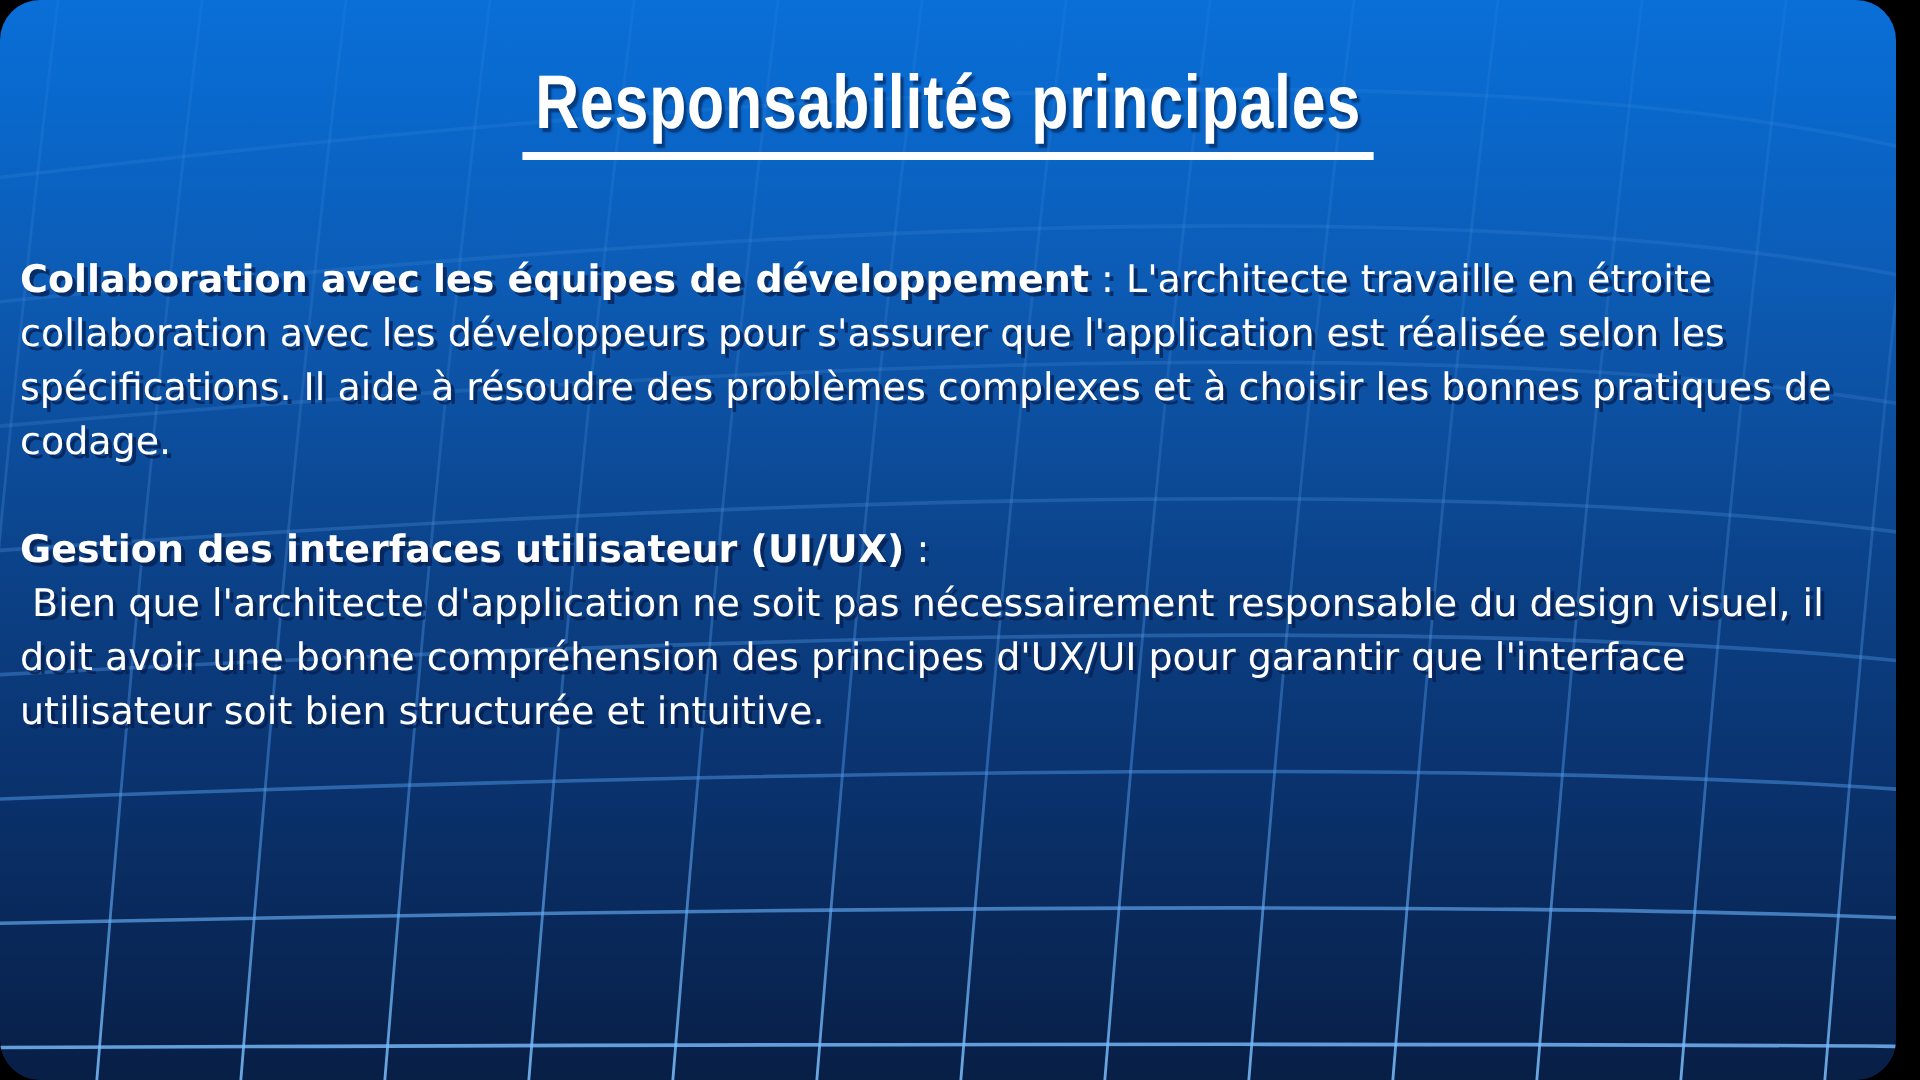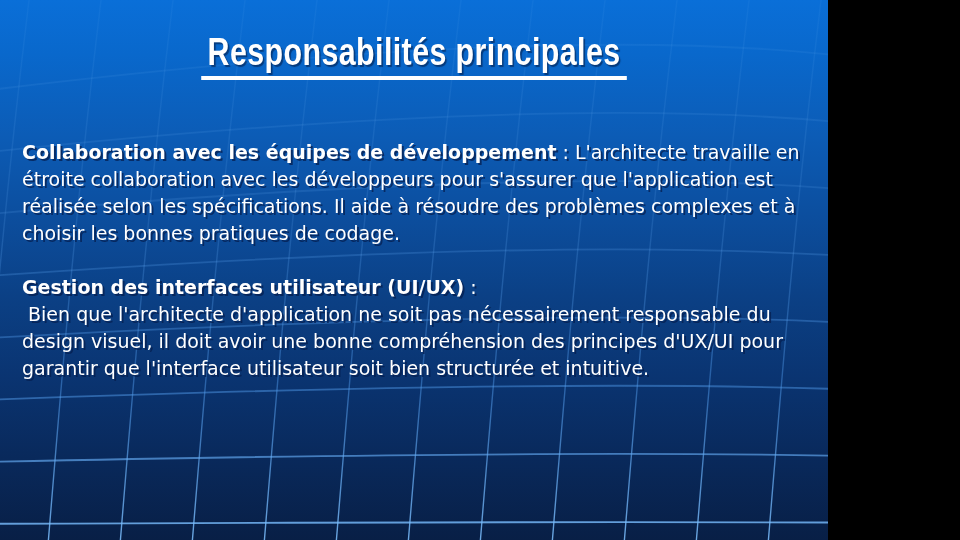--- a/index.html
+++ b/index.html
@@ -1,24 +1,25 @@
 <!DOCTYPE html>
 <html><head>
 <meta charset="utf-8">
 <style>
   html, body { margin: 0; padding: 0; background: #000; }
   .slide {
     position: relative;
-    width: 828px;
+    width: 948px;
     height: 540px;
     overflow: hidden;
     background: linear-gradient(180deg,
       #0a6fd8 0%, #0968cc 10%, #0c5cb6 25%, #0c4e9e 40%,
       #0b4085 55%, #0a3471 70%, #09295b 85%, #081f46 100%);
     font-family: "DejaVu Sans", "Liberation Sans", sans-serif;
+    border-radius: 20px;
   }
   svg.bg {
     position: absolute;
     left: 0; top: 0;
     width: 960px; height: 540px;
   }
   .gridline { fill: none; stroke: url(#fadeStroke); }
   .lon { stroke-width: 1.4; }
   .lat { stroke-width: 1.8; }
   .title-wrap {
@@ -44,21 +45,21 @@
   }
   .body-text {
     position: absolute;
     top: 127px; left: 10px; right: 12px;
     z-index: 2;
     color: #ffffff;
     font-size: 19px;
     line-height: 27px;
     text-shadow: 2px 2px 0 rgba(5, 30, 78, 0.75);
   }
-  .para { margin: 12px; }
+  .para { margin: 0; }
   .para + .para { margin-top: 27px; }
   .lead { font-weight: bold; }
   .pbody { white-space: pre-wrap; }
 </style>
 </head>
 <body>
 
 <div class="slide">
 
   <svg class="bg" id="bg-grid" viewBox="0 0 960 540" xmlns="http://www.w3.org/2000/svg">

